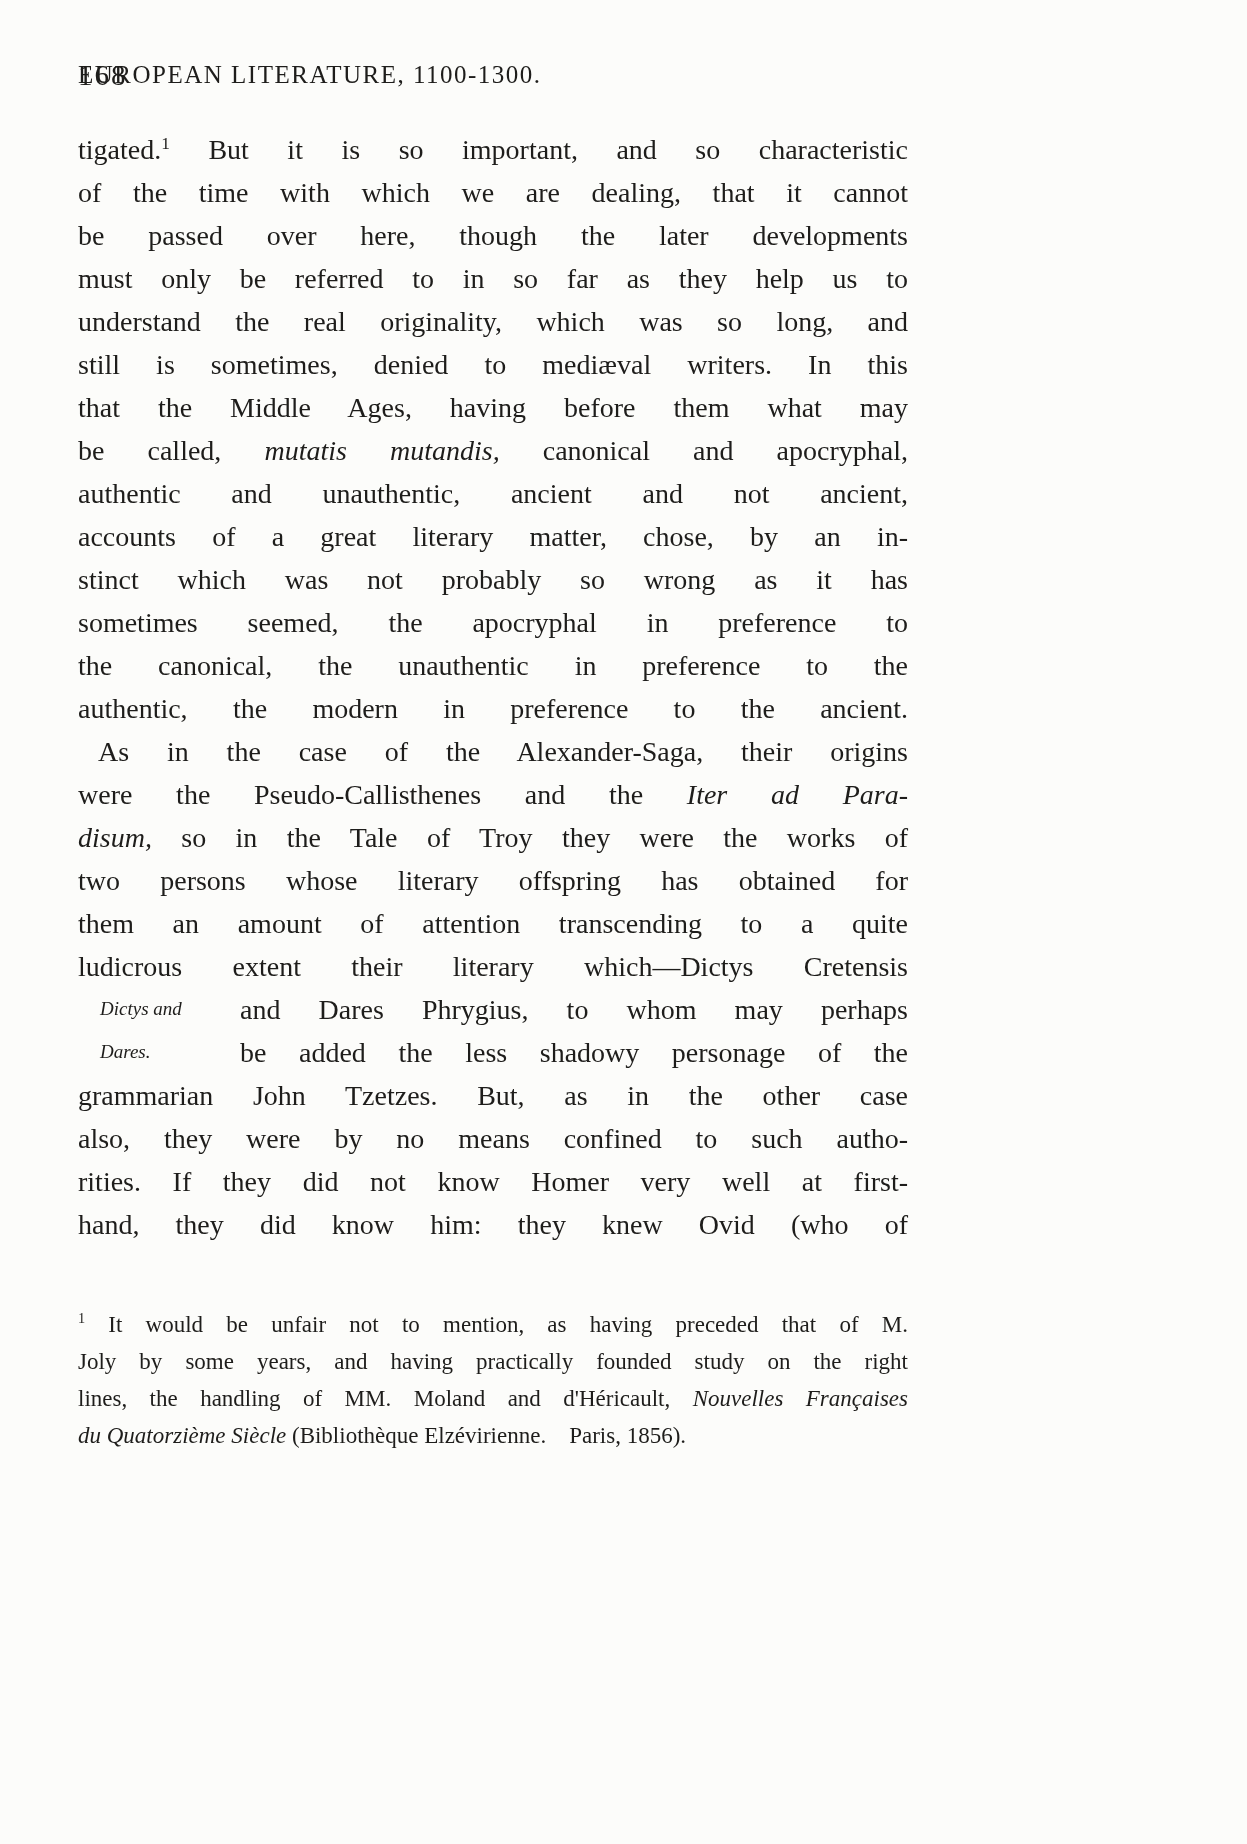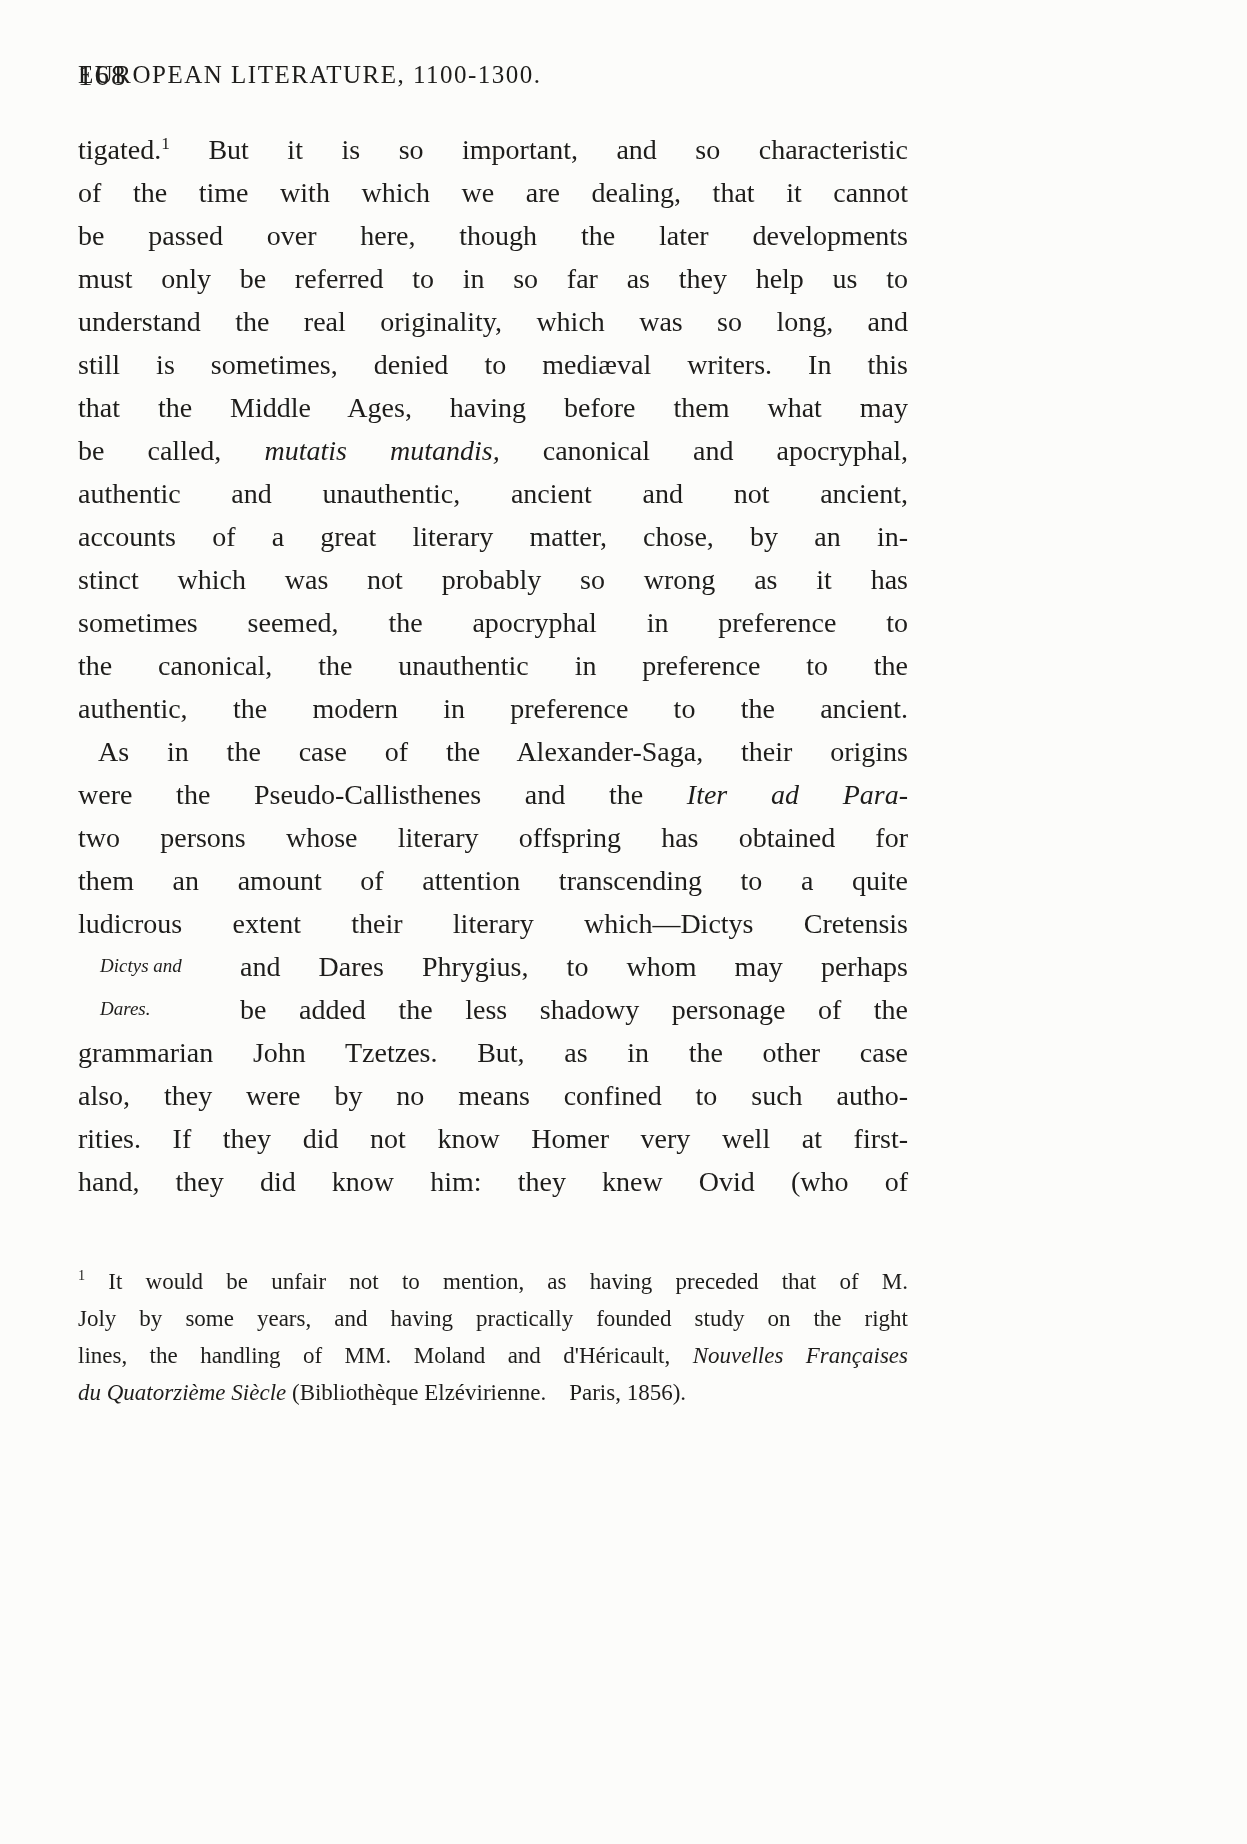--- a/index.html
+++ b/index.html
@@ -91,20 +91,21 @@
         <div class="line"><span>that the Middle Ages, having before them what may</span></div>
         <div class="line"><span>be called, </span><span class="it">mutatis mutandis,</span><span> canonical and apocryphal,</span></div>
         <div class="line"><span>authentic and unauthentic, ancient and not ancient,</span></div>
         <div class="line"><span>accounts of a great literary matter, chose, by an in-</span></div>
         <div class="line"><span>stinct which was not probably so wrong as it has</span></div>
         <div class="line"><span>sometimes seemed, the apocryphal in preference to</span></div>
         <div class="line"><span>the canonical, the unauthentic in preference to the</span></div>
         <div class="line"><span>authentic, the modern in preference to the ancient.</span></div>
         <div class="line" style="margin-left: 20px;"><span>As in the case of the Alexander-Saga, their origins</span></div>
         <div class="line"><span>were the Pseudo-Callisthenes and the </span><span class="it">Iter ad Para-</span></div>
+        <div class="line"><span class="it">disum,</span><span> so in the Tale of Troy they were the works of</span></div>
         <div class="line"><span>two persons whose literary offspring has obtained for</span></div>
         <div class="line"><span>them an amount of attention transcending to a quite</span></div>
         <div class="line"><span>ludicrous extent their literary which—Dictys Cretensis</span></div>
         <div class="line" style="margin-left: 162px;"><span>and Dares Phrygius, to whom may perhaps</span><span class="margin-note">Dictys and</span></div>
         <div class="line" style="margin-left: 162px;"><span>be added the less shadowy personage of the</span><span class="margin-note">Dares.</span></div>
         <div class="line"><span>grammarian John Tzetzes. But, as in the other case</span></div>
         <div class="line"><span>also, they were by no means confined to such autho-</span></div>
         <div class="line"><span>rities. If they did not know Homer very well at first-</span></div>
         <div class="line"><span>hand, they did know him: they knew Ovid (who of</span></div>
       </div>

